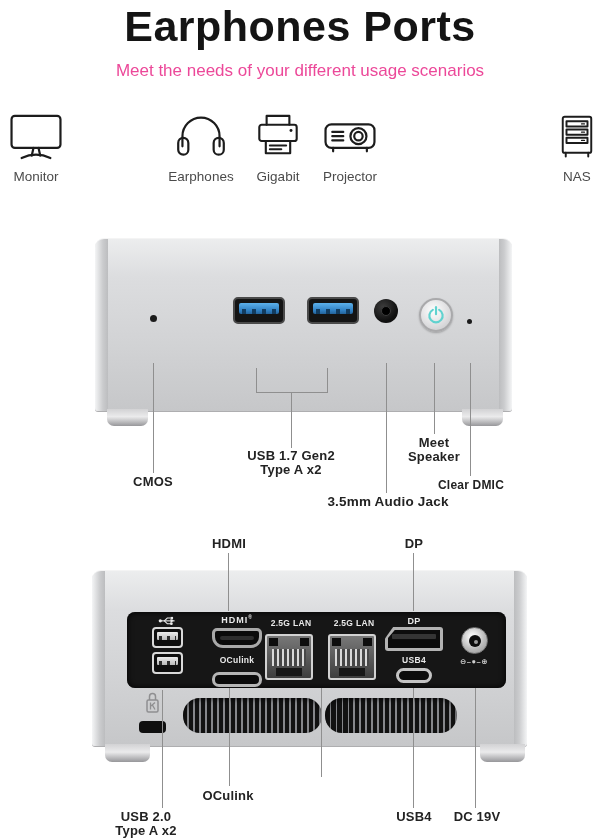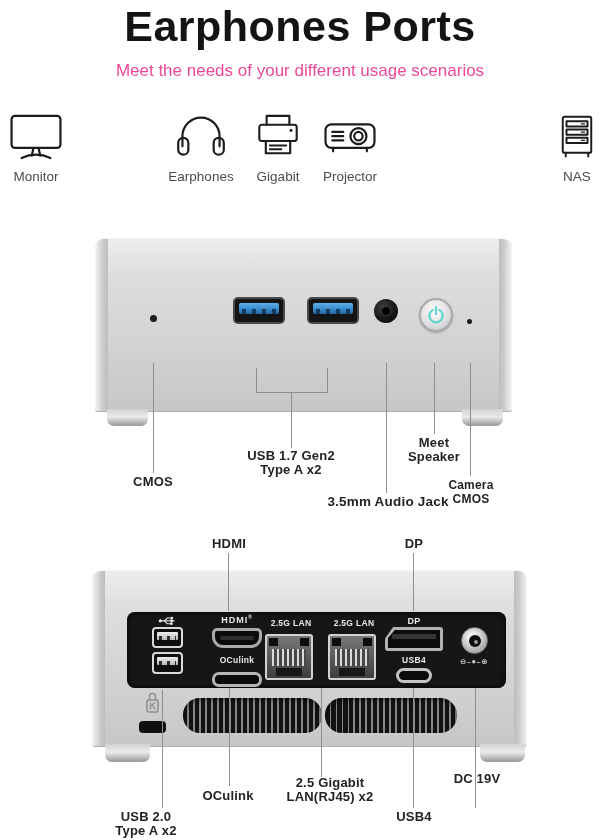--- a/index.html
+++ b/index.html
@@ -162,21 +162,21 @@
 
   <div class="abs clabel" style="left:113px;top:475px;width:80px;">CMOS</div>
   <div class="abs clabel" style="left:221px;top:449px;width:140px;">
     <div>USB 1.7 Gen2</div>
     <div>Type A x2</div>
   </div>
   <div class="abs clabel" style="left:394px;top:436px;width:80px;">
     <div>Meet</div>
     <div>Speaker</div>
   </div>
-  <div class="abs clabel small" style="left:430px;top:478px;width:82px;">Camera CMOS</div>
+  <div class="abs clabel small" style="left:430px;top:478px;width:82px;">Clear DMIC</div>
   <div class="abs clabel" style="left:308px;top:495px;width:160px;font-size:13.5px;">3.5mm Audio Jack</div>
 
   <div class="abs clabel" style="left:199px;top:537px;width:60px;">HDMI</div>
   <div class="abs clabel" style="left:384px;top:537px;width:60px;">DP</div>
 
   <div class="abs device-body" style="left:92px;top:570px;width:435px;height:175px;"></div>
   <div class="abs foot" style="left:105px;top:744px;width:45px;height:18px;"></div>
   <div class="abs foot" style="left:480px;top:744px;width:45px;height:18px;"></div>
 
   <div class="abs lv" style="left:228px;top:553px;height:58px;"></div>
@@ -253,20 +253,16 @@
   <div class="abs lv" style="left:229px;top:688px;height:98px;"></div>
   <div class="abs lv" style="left:321px;top:688px;height:89px;"></div>
   <div class="abs lv" style="left:413px;top:688px;height:120px;"></div>
   <div class="abs lv" style="left:475px;top:688px;height:120px;"></div>
 
   <div class="abs clabel" style="left:86px;top:810px;width:120px;text-align:center;">
     <div>USB 2.0</div>
     <div>Type A x2</div>
   </div>
   <div class="abs clabel" style="left:168px;top:789px;width:120px;">OCulink</div>
-  <div class="abs clabel" style="left:260px;top:776px;width:140px;">
-    <div>2.5 Gigabit</div>
-    <div>LAN(RJ45) x2</div>
-  </div>
   <div class="abs clabel" style="left:374px;top:810px;width:80px;">USB4</div>
-  <div class="abs clabel" style="left:437px;top:772px;width:80px;text-align:center;">DC 19V</div>
+  <div class="abs clabel" style="left:437px;top:810px;width:80px;text-align:center;">DC 19V</div>
 
 </div>
 
 </body></html>

